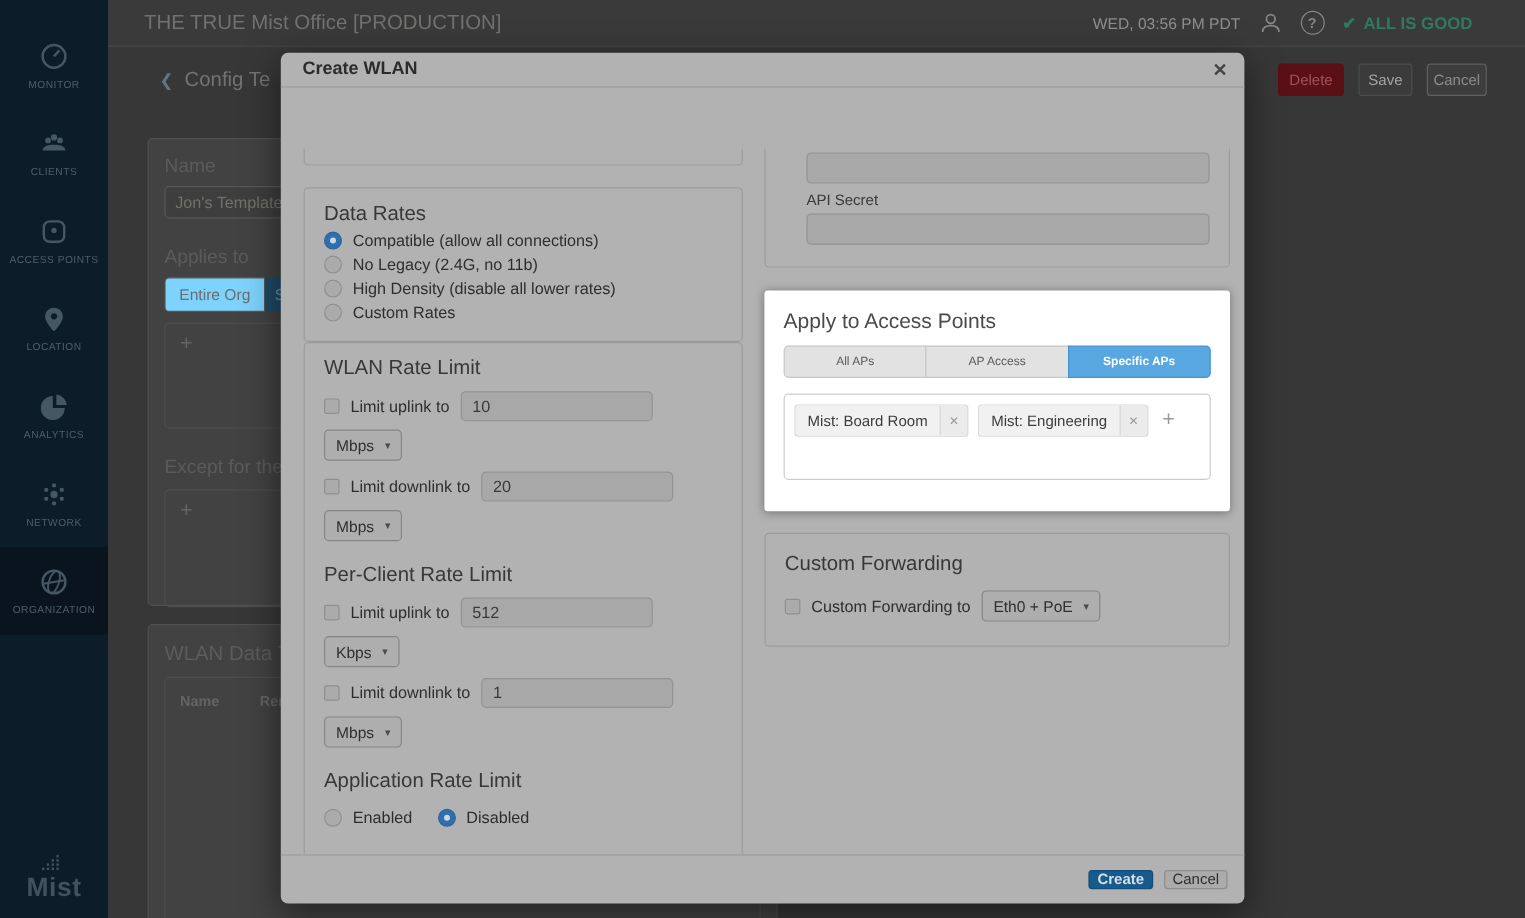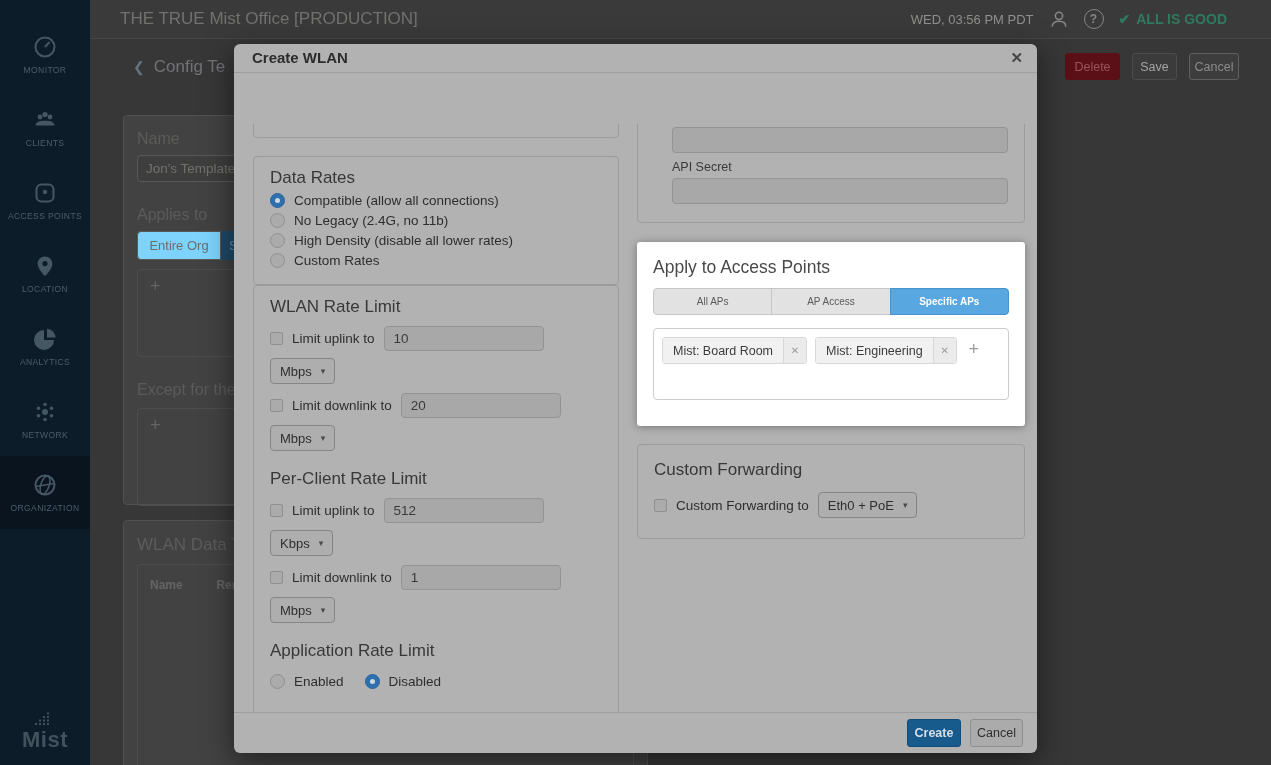--- a/index.html
+++ b/index.html
@@ -112,21 +112,21 @@
   .tag-x{background:#ebebeb;border-left:1px solid #d8d8d8;width:22px;color:#9a9a9a;font-size:10px;
          display:flex;align-items:center;justify-content:center;cursor:pointer;}
   .add-tag{color:#9a9a9a;font-size:18px;line-height:25px;margin-left:4px;cursor:pointer;}
 
   .box-cf{margin-top:18px;padding:15px 16px 20px;}
   .cf-row{display:flex;align-items:center;gap:9px;margin-top:12px;}
   .cf-row .select{margin-top:0;}
 
   .modal-footer{position:absolute;left:0;right:0;bottom:0;height:41px;border-top:1px solid #9e9e9e;
                 display:flex;align-items:center;justify-content:flex-end;gap:9px;padding-right:14px;box-sizing:border-box;}
-  .btn{height:28px;border-radius:3px;font-size:12.5px;display:flex;align-items:center;justify-content:center;cursor:pointer;box-sizing:border-box;}
+  .btn{height:16px;border-radius:3px;font-size:12.5px;display:flex;align-items:center;justify-content:center;cursor:pointer;box-sizing:border-box;}
   .btn-create{width:54px;background:#175a8c;border:1px solid #134e7a;color:#d7dfe5;font-weight:bold;}
   .btn-cancel{width:53px;background:#ababab;border:1px solid #8f8f8f;color:#2f2f2f;}
 </style>
 </head>
 <body>
 
 <div class="screen">
 
   <aside class="sidebar">
     <div class="nav">

